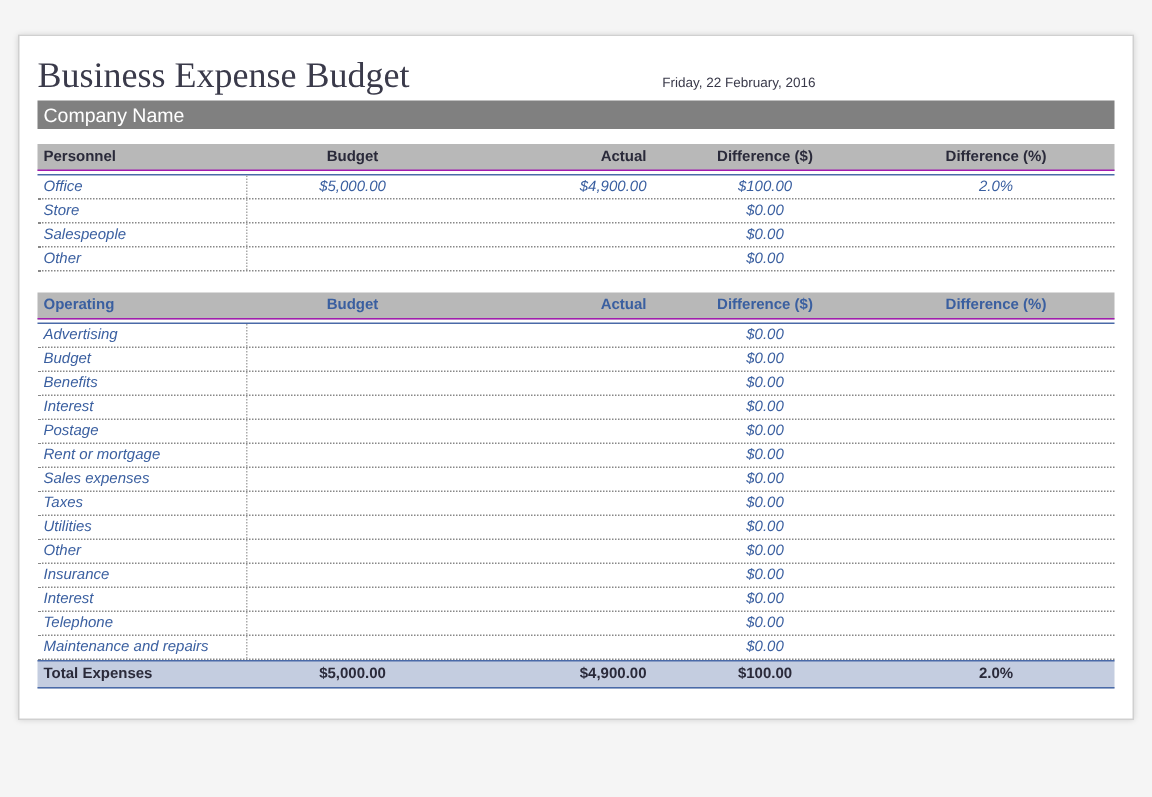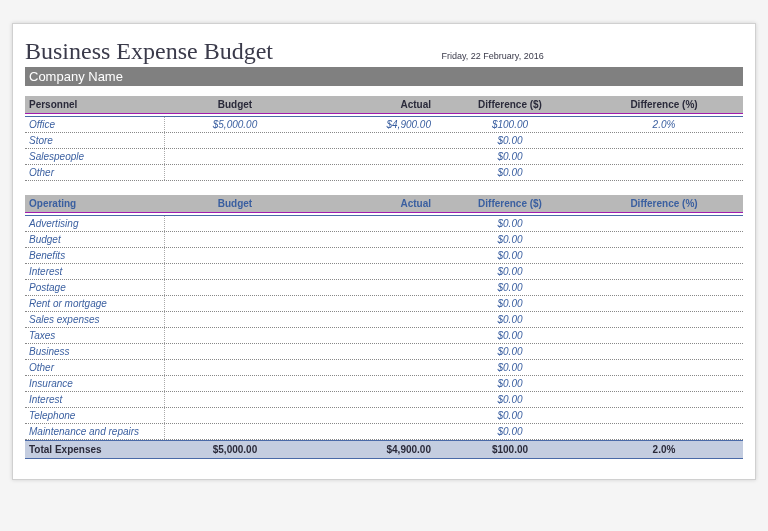--- a/index.html
+++ b/index.html
@@ -188,21 +188,21 @@
         <div class="cell col-p"></div>
       </div>
       <div class="row">
         <div class="cell col-label">Taxes</div>
         <div class="cell col-b"></div>
         <div class="cell col-a"></div>
         <div class="cell col-d">$0.00</div>
         <div class="cell col-p"></div>
       </div>
       <div class="row">
-        <div class="cell col-label">Business</div>
+        <div class="cell col-label">Utilities</div>
         <div class="cell col-b"></div>
         <div class="cell col-a"></div>
         <div class="cell col-d">$0.00</div>
         <div class="cell col-p"></div>
       </div>
       <div class="row">
         <div class="cell col-label">Other</div>
         <div class="cell col-b"></div>
         <div class="cell col-a"></div>
         <div class="cell col-d">$0.00</div>

